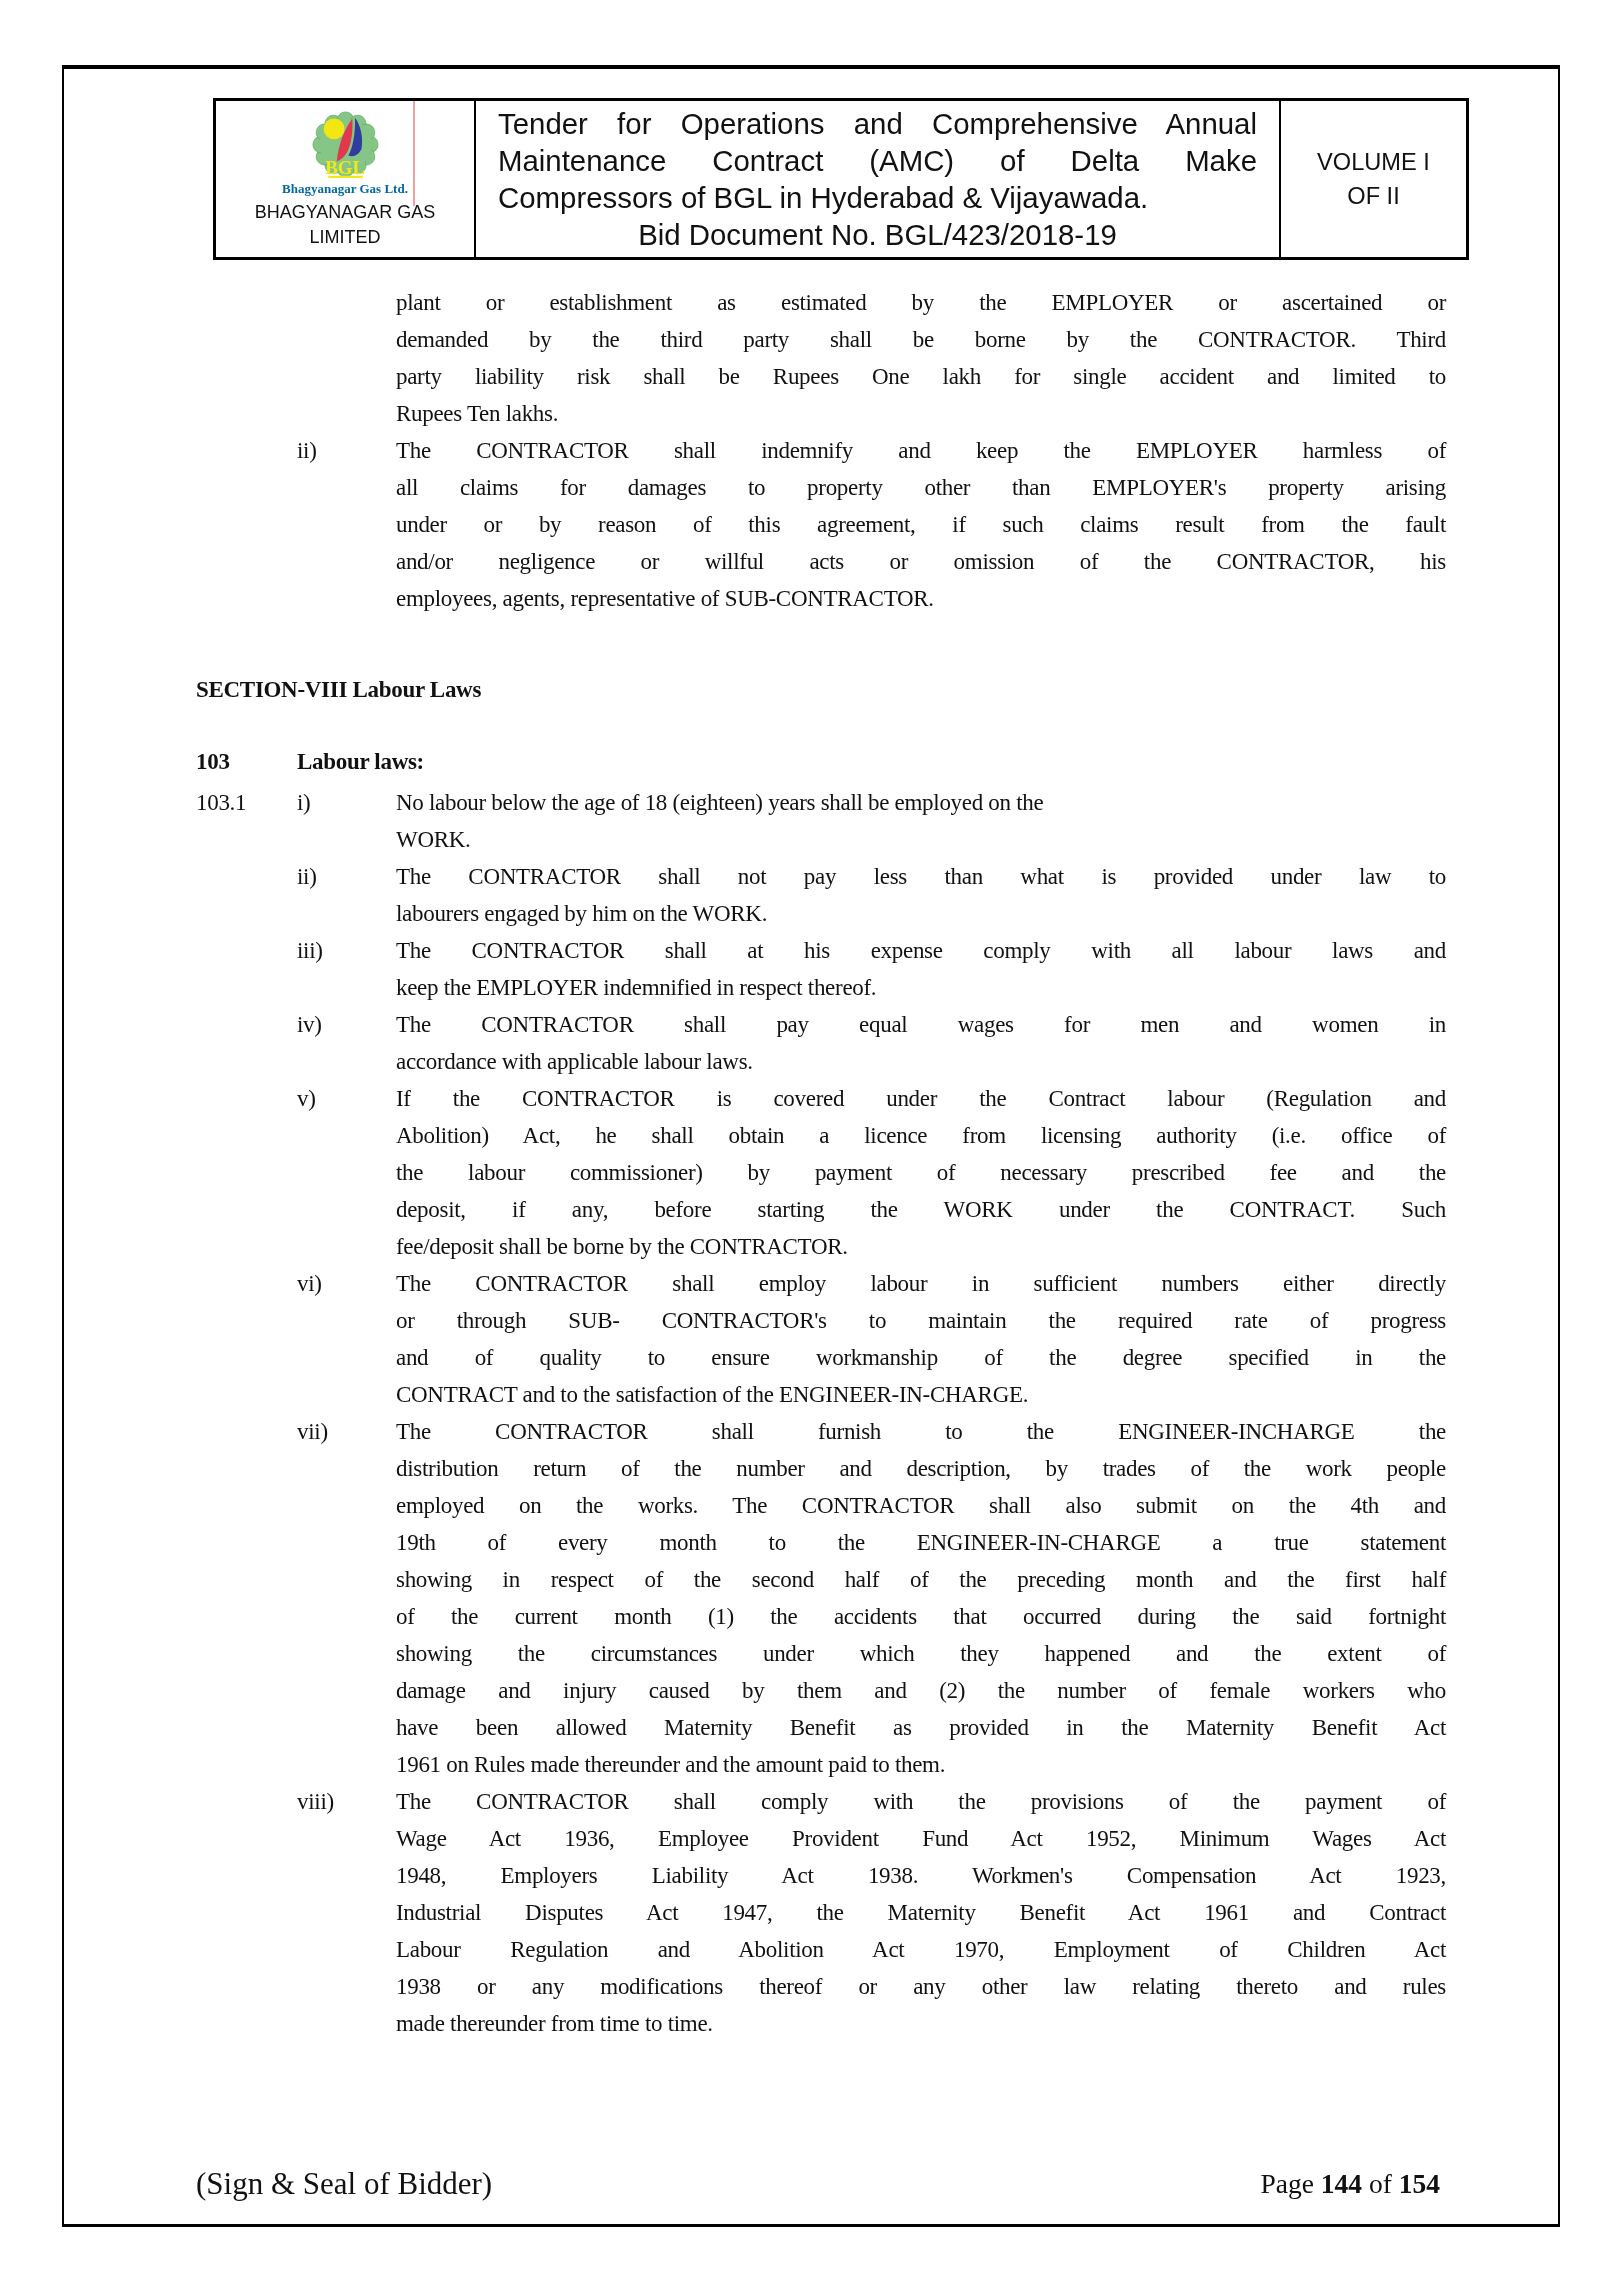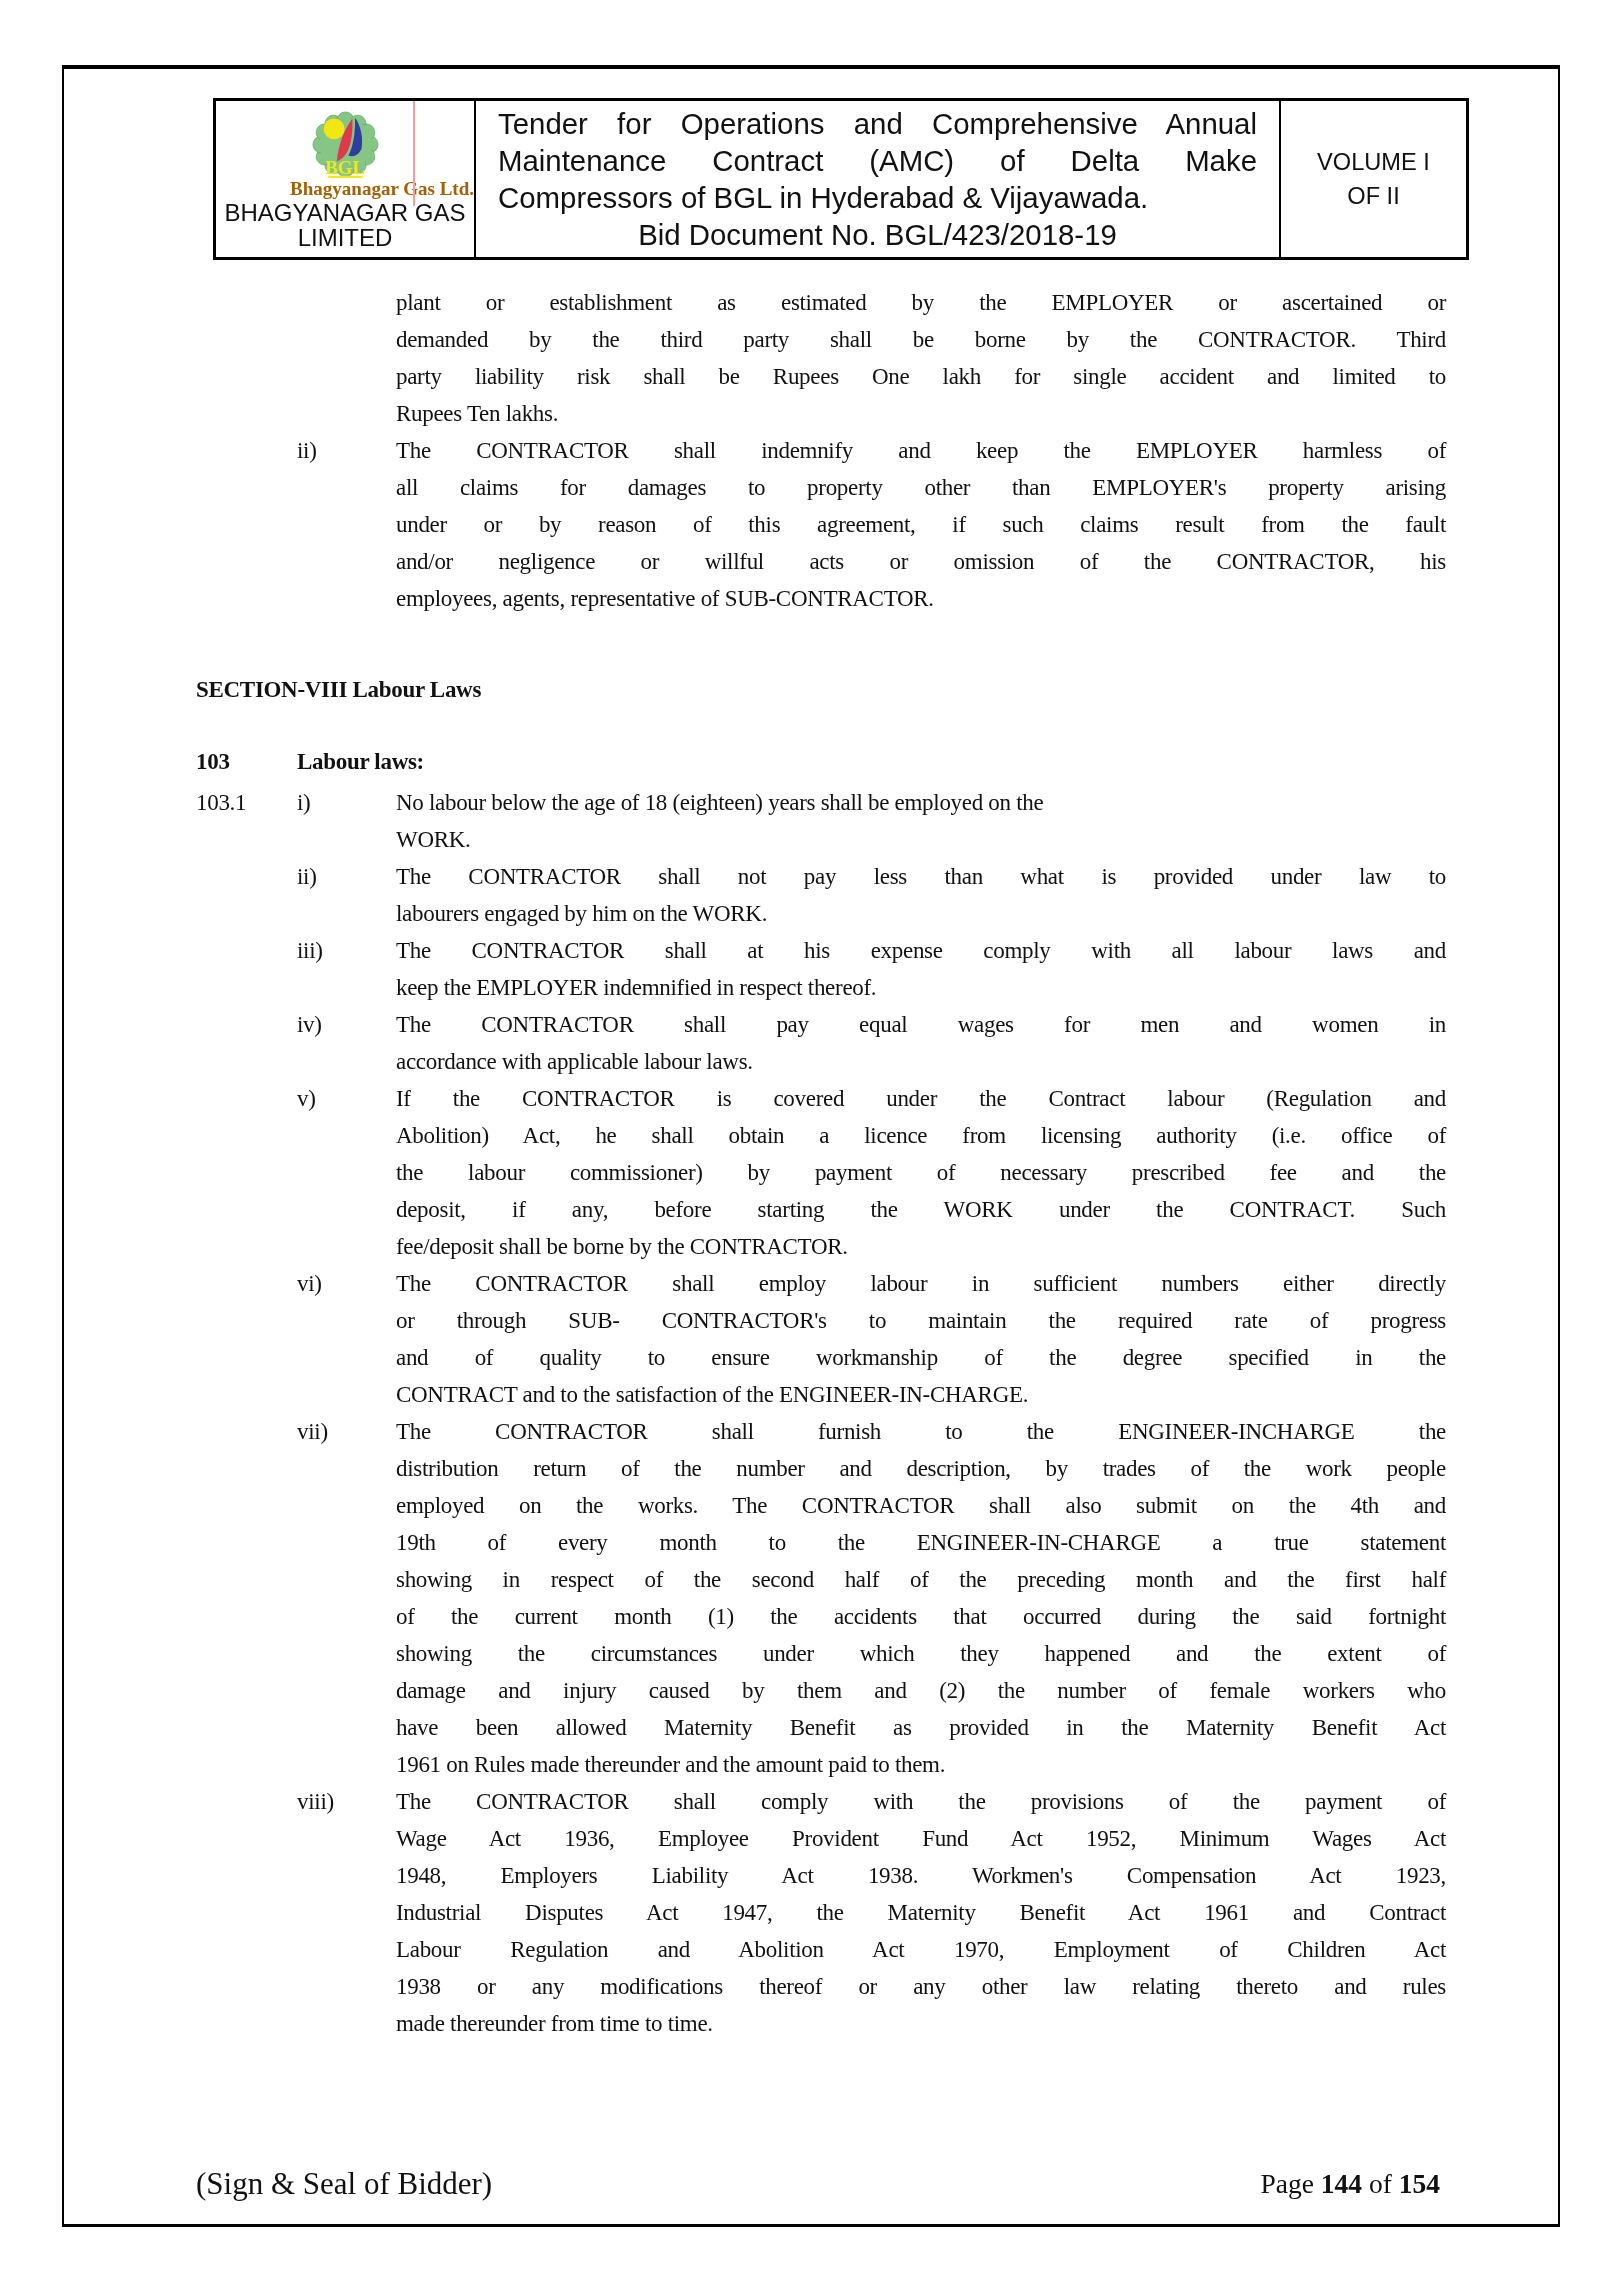--- a/index.html
+++ b/index.html
@@ -9,24 +9,24 @@
         border-top:4.6px solid #000;border-bottom:3.9px solid #000;
         border-left:2px solid #000;border-right:2px solid #000;box-sizing:border-box;}
 
   
   .header-table{position:absolute;left:213px;top:98px;width:1256px;height:162px;
         display:flex;border:3.3px solid #000;box-sizing:border-box;}
   .cell{box-sizing:border-box;height:100%;}
   .logo-cell{width:258px;position:relative;text-align:center;padding-top:6.5px;}
   .red-line{position:absolute;left:197px;top:0;width:2px;height:105px;}
   .logo-svg{display:block;margin:0 auto;}
-  .logo-subtitle{font-size:19px;font-weight:bold;color:#a16207;line-height:15.7px;
-        font-family:"Liberation Serif",serif;text-align:right;}
+  .logo-subtitle{font-size:13px;font-weight:bold;color:#0369a1;line-height:15.7px;
+        font-family:"Liberation Serif",serif;}
   .company-name{margin-top:3.9px;font-family:"Liberation Sans","DejaVu Sans",sans-serif;
-        font-size:24px;line-height:25px;color:#111;}
+        font-size:18px;line-height:25px;color:#111;}
   .title-cell{width:807px;border-left:2.6px solid #000;border-right:2.6px solid #000;
         padding:3.9px 22px 0 22px;font-family:"Liberation Sans","DejaVu Sans",sans-serif;
         font-size:29.4px;}
   .t-line{height:37px;line-height:37px;}
   .t-just{text-align:justify;text-align-last:justify;}
   .t-left{text-align:left;}
   .t-center{text-align:center;}
   .volume-cell{flex:1;display:flex;flex-direction:column;justify-content:center;align-items:center;
         font-family:"Liberation Sans","DejaVu Sans",sans-serif;font-size:23.6px;line-height:34px;}
 

